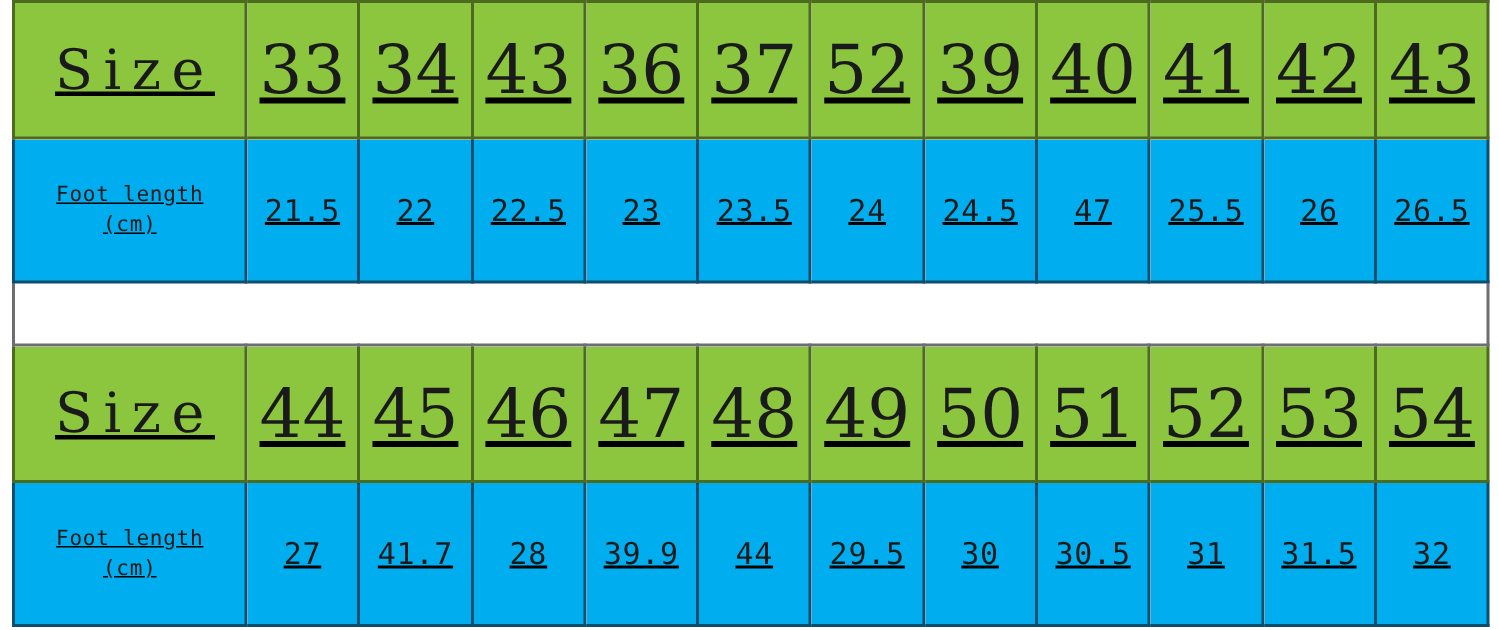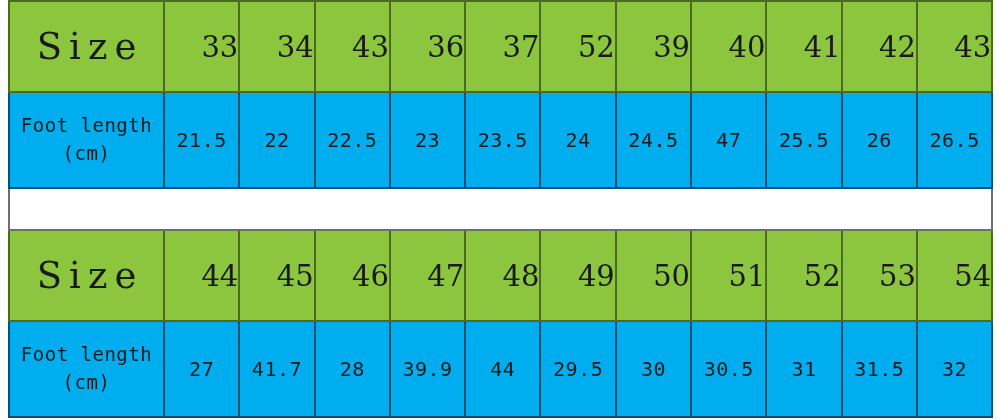--- a/index.html
+++ b/index.html
@@ -14,20 +14,21 @@
     overflow: hidden;
     font-family: "DejaVu Sans Mono", "Liberation Mono", monospace;
   }
 
   #size-chart-wrap {
     width: 838px;
     height: 420px;
     box-sizing: border-box;
     padding: 0 8px 6px 8px;
     background: #ffffff;
+    text-decoration: underline;
   }
 
   table.size-chart {
     width: 983px;
     height: 414px;
     border-collapse: collapse;
     table-layout: fixed;
     background: #ffffff;
   }
 
@@ -52,34 +53,33 @@
     height: 89px;
   }
   tr.row-size td.cell-label {
     font-size: 37px;
     letter-spacing: 7px;
     text-indent: 7px;
     font-weight: 400;
     font-family: "DejaVu Serif", "Liberation Serif", serif;
   }
   tr.row-size td.cell-value {
-    font-size: 29px;
+    font-size: 45px;
     font-weight: 400;
     font-family: "DejaVu Serif", "Liberation Serif", serif;
-    text-align: right;
   }
 
   
   tr.row-foot td {
     background: #00AEEF;
     border-color: #0b4f70;
     height: 94px;
   }
   tr.row-foot td.cell-label {
-    font-size: 19px;
+    font-size: 14px;
     line-height: 1.45;
     letter-spacing: 0.5px;
     white-space: normal;
     padding: 0 6px;
   }
   tr.row-foot td.cell-label .label-line2 {
     display: block;
   }
   tr.row-foot td.cell-value {
     font-size: 20px;

